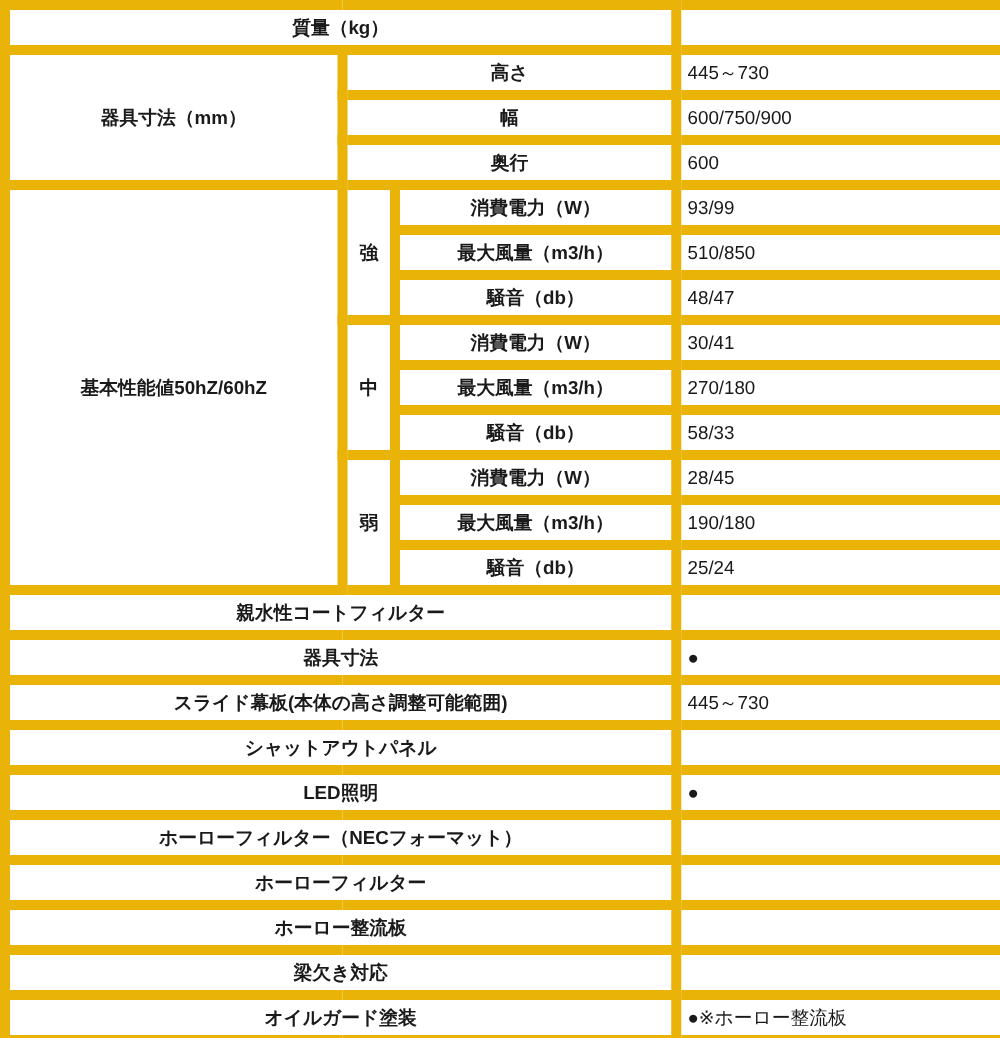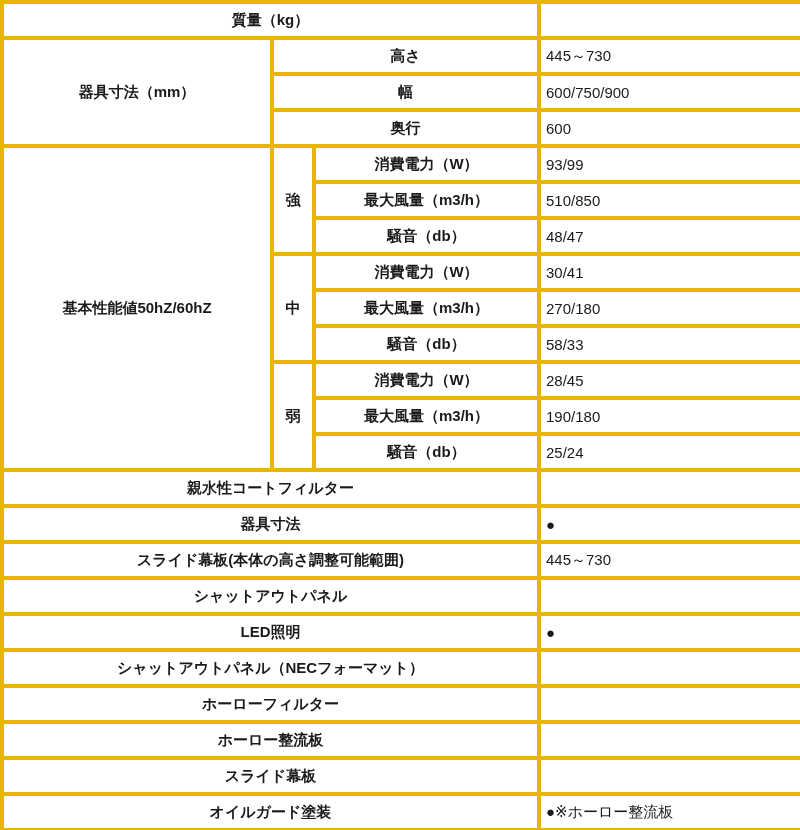--- a/index.html
+++ b/index.html
@@ -9,21 +9,21 @@
     color: #1a1a1a;
     width: 800px;
   }
   table.spec {
     border-collapse: collapse;
     width: 800px;
     table-layout: fixed;
   }
   table.spec tr { height: 36px; }
   table.spec td {
-    border: 4px solid #eab308;
+    border: 8px solid #eab308;
     font-size: 15px;
     color: #1a1a1a;
     overflow: hidden;
     white-space: nowrap;
     vertical-align: middle;
   }
   td.lbl {
     font-weight: bold;
     text-align: center;
   }
@@ -122,33 +122,33 @@
   </tr>
   <tr>
     <td colspan="3" class="lbl">シャットアウトパネル</td>
     <td class="val"></td>
   </tr>
   <tr>
     <td colspan="3" class="lbl">LED照明</td>
     <td class="val">●</td>
   </tr>
   <tr>
-    <td colspan="3" class="lbl">シャットアウトパネル（NECフォーマット）</td>
+    <td colspan="3" class="lbl">ホーローフィルター（NECフォーマット）</td>
     <td class="val"></td>
   </tr>
   <tr>
     <td colspan="3" class="lbl">ホーローフィルター</td>
     <td class="val"></td>
   </tr>
   <tr>
     <td colspan="3" class="lbl">ホーロー整流板</td>
     <td class="val"></td>
   </tr>
   <tr>
-    <td colspan="3" class="lbl">スライド幕板</td>
+    <td colspan="3" class="lbl">梁欠き対応</td>
     <td class="val"></td>
   </tr>
   <tr>
     <td colspan="3" class="lbl">オイルガード塗装</td>
     <td class="val">●※ホーロー整流板</td>
   </tr>
 </tbody>
   </table>
 
 </body></html>

